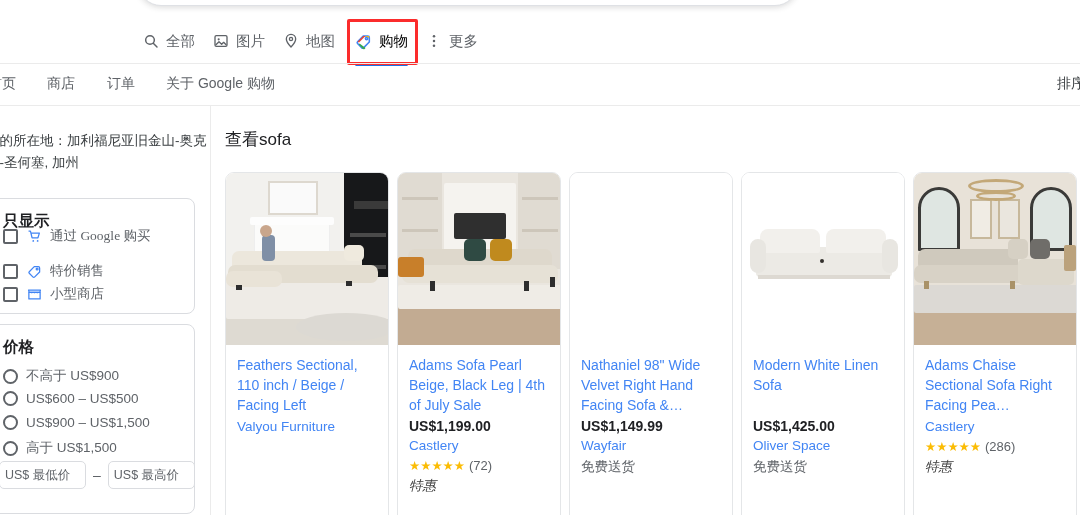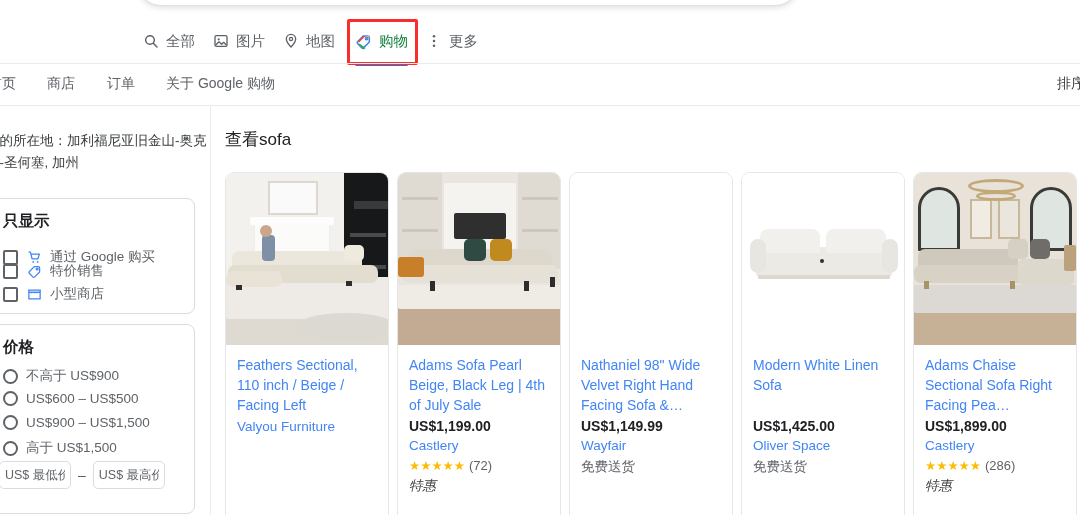--- a/index.html
+++ b/index.html
@@ -29,21 +29,21 @@
   }
   .tab {
     position: absolute; top: 0;
     height: 38px;
     display: flex; align-items: center; gap: 7px;
     font-size: 14.5px;
     color: #5f6368;
     white-space: nowrap;
     cursor: pointer;
   }
-  .tab.active { color: #15803d; text-align: center; }
+  .tab.active { color: #000000; text-align: center; }
   .tab .tab-underline {
     position: absolute; left: 0; right: 0; bottom: -6px;
     height: 3px; background: #1a73e8; border-radius: 2px;
   }
   .tab-ico { display: inline-flex; align-items: center; justify-content: center; width: 17px; height: 17px; }
   .tab-ico svg { display: block; }
 
   .tab-all      { left: 142px; }
   .tab-images   { left: 212px; }
   .tab-maps     { left: 282px; }
@@ -128,21 +128,21 @@
     flex: 0 0 auto;
   }
   .opt-ico { display: inline-flex; width: 16px; height: 16px; align-items: center; justify-content: center; }
   .opt-ico svg { display: block; }
 
   .price-inputs {
     position: absolute; left: 10px; top: 136px;
     display: flex; align-items: center; gap: 7px;
   }
   .price-field {
-    width: 72px; height: 28px;
+    width: 87px; height: 28px;
     border: 1px solid #dadce0; border-radius: 5px;
     font-size: 12.5px; color: #5f6368;
     padding: 0 5px;
     font-family: "Liberation Sans", sans-serif;
     background: #fff;
     overflow: hidden;
   }
   .price-field::placeholder { color: #5f6368; }
   .price-dash { font-size: 14px; color: #5f6368; }
 
@@ -278,21 +278,21 @@
   </div>
   <div class="divider-sub"></div>
 
   <div class="sidebar">
 
     <div class="location-note">您的所在地：加利福尼亚旧金山-奥克兰-圣何塞, 加州</div>
 
     <div class="filter-card fc-only">
       <div class="fc-title">只显示</div>
 
-      <div class="opt-row" style="top:49px;">
+      <div class="opt-row" style="top:28px;font-family:Liberation Serif, serif;">
         <span class="cbox"></span>
         <span class="opt-ico">
           <svg width="15" height="15" viewBox="0 0 24 24" fill="none" stroke="#4285f4" stroke-width="2" stroke-linejoin="round">
             <path d="M2.5 3.5h3l2.6 10.5h9.4l2.3-7.5H7"></path>
             <circle cx="10" cy="19" r="1.4" fill="#4285f4" stroke="none"></circle>
             <circle cx="17" cy="19" r="1.4" fill="#4285f4" stroke="none"></circle>
           </svg>
         </span>
         <span>通过 Google 购买</span>
       </div>
@@ -470,21 +470,20 @@
             <div class="s-sofa" style="left:104px; top:86px; width:56px; height:26px; background:#ddd8cc; border-radius:5px;"></div>
             <div class="s-cush" style="left:94px; top:66px; width:20px; height:20px; background:#d6d0c4;"></div>
             <div class="s-cush" style="left:116px; top:66px; width:20px; height:20px; background:#6f6d69;"></div>
             <div class="s-lamp" style="left:150px; top:72px; width:12px; height:26px; border-radius:2px;"></div>
             <div class="s-leg" style="left:10px; top:108px; width:5px; height:8px; background:#a99268;"></div>
             <div class="s-leg" style="left:96px; top:108px; width:5px; height:8px; background:#a99268;"></div>
           </div>
         </div>
         <div class="pinfo">
           <div class="ptitle">Adams Chaise Sectional Sofa Right Facing Pea…</div>
-          <div class="pprice">US$1,899.00</div>
           <div class="pmerchant">Castlery</div>
           <div class="prating">
             <span class="stars">★★★★★</span>
             <span>(286)</span>
           </div>
           <div class="pdeal">特惠</div>
         </div>
       </div>
 
     </div>

